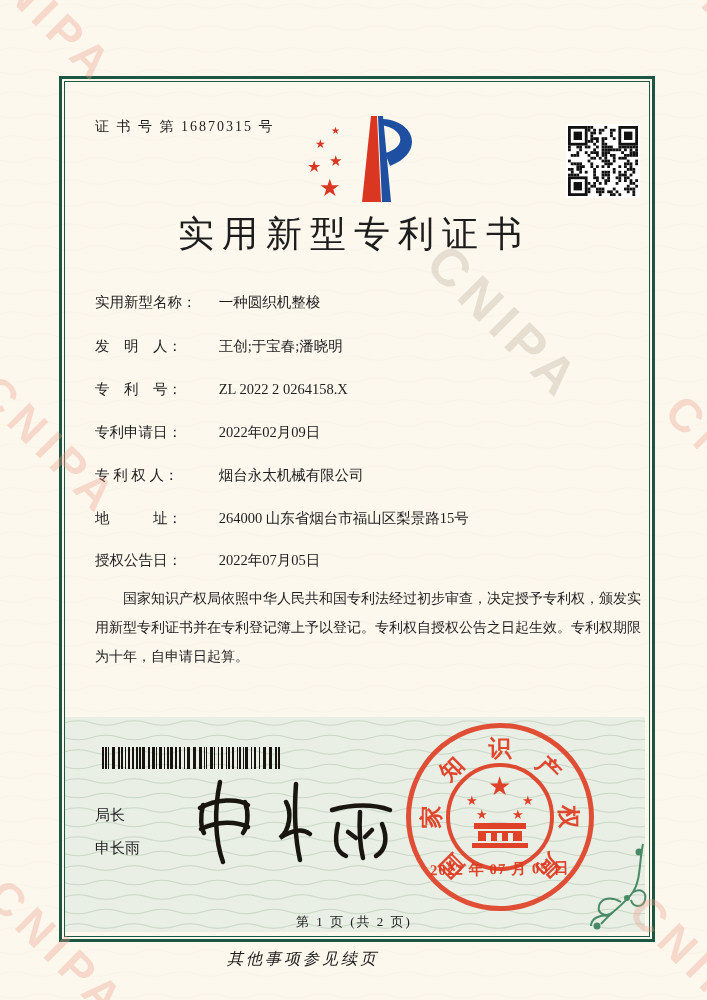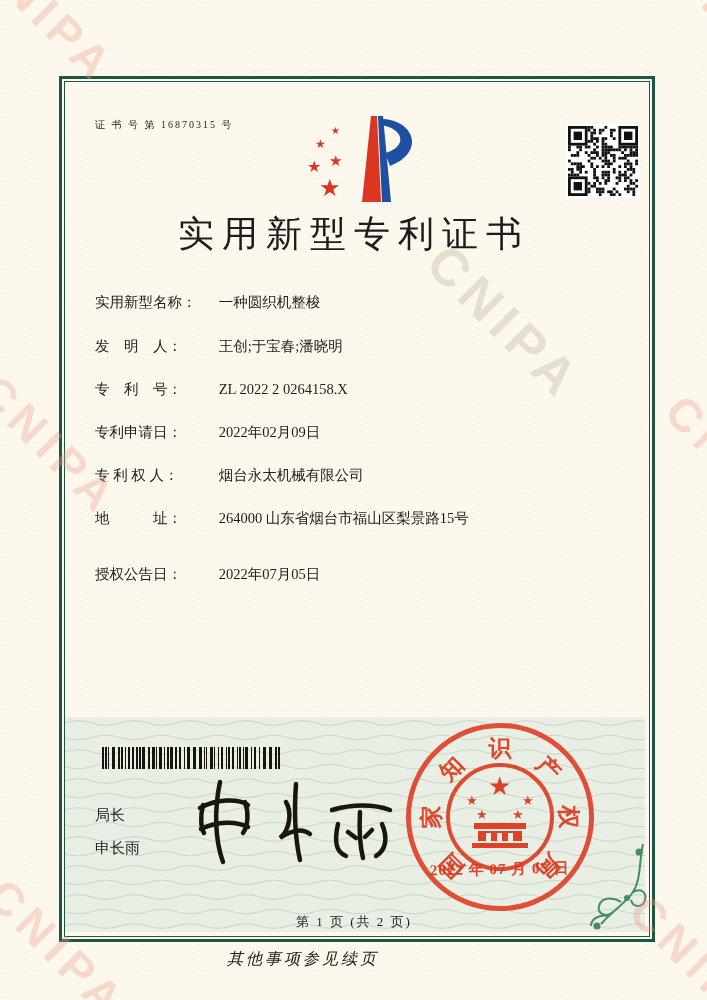--- a/index.html
+++ b/index.html
@@ -11,21 +11,21 @@
   #band{left:64px;top:717px;width:581px;height:215px;background:#e9efe5;z-index:1;overflow:hidden;}
   #band svg{position:absolute;left:0;top:0;}
   
   #frame{left:59px;top:76px;width:590px;height:860px;border:3px solid #1b5742;z-index:2;pointer-events:none;}
   #frame::after{content:"";position:absolute;inset:2px;border:1px solid #1b5742;}
   
   .wm{font-family:"Liberation Sans",sans-serif;font-weight:700;font-size:46px;letter-spacing:7px;
       transform:rotate(45deg);color:rgba(234,158,138,.34);z-index:6;pointer-events:none;white-space:nowrap;}
   .wm.gray{color:rgba(200,190,172,.45);font-size:52px;}
   
-  #cert-no{left:95px;top:118px;font-size:10px;letter-spacing:2px;z-index:3;}
+  #cert-no{left:95px;top:118px;font-size:14px;letter-spacing:2px;z-index:3;}
   #logo{left:283px;top:106px;z-index:3;}
   #qr{left:566px;top:124px;z-index:3;background:#fff;padding:2px;}
   #title{left:59px;top:210px;width:590px;text-align:center;font-size:36px;font-weight:400;
          letter-spacing:8px;z-index:3;}
   
   .row{left:95px;font-size:14.5px;z-index:3;white-space:nowrap;}
   .row .lbl{display:inline-block;min-width:120px;}
   
   #body-text{left:95px;top:584px;width:546px;font-size:14px;line-height:29px;text-align:justify;z-index:3;}
   #body-text p{margin:0;text-indent:2em;}
@@ -377,26 +377,27 @@
   <span>2022年02月09日</span>
 </div>
 <div class="row abs" style="top:466px;">
   <span class="lbl">专 利 权 人：</span>
   <span>烟台永太机械有限公司</span>
 </div>
 <div class="row abs" style="top:509px;">
   <span class="lbl">地　　　址：</span>
   <span>264000 山东省烟台市福山区梨景路15号</span>
 </div>
-<div class="row abs" style="top:565px;">
+<div class="row abs" style="top:551px;">
   <span class="lbl">授权公告日：</span>
   <span>2022年07月05日</span>
 </div>
 
 <div id="body-text" class="abs">
+  <p>国家知识产权局依照中华人民共和国专利法经过初步审查，决定授予专利权，颁发实用新型专利证书并在专利登记簿上予以登记。专利权自授权公告之日起生效。专利权期限为十年，自申请日起算。</p>
 </div>
 
 <svg id="barcode" class="abs" width="186" height="22">
     <rect x="2" y="0" width="2" height="22" fill="#17130e"></rect>
     <rect x="5" y="0" width="2" height="22" fill="#17130e"></rect>
     <rect x="8" y="0" width="1" height="22" fill="#17130e"></rect>
     <rect x="12" y="0" width="3" height="22" fill="#17130e"></rect>
     <rect x="18" y="0" width="2" height="22" fill="#17130e"></rect>
     <rect x="21" y="0" width="2" height="22" fill="#17130e"></rect>
     <rect x="25" y="0" width="1" height="22" fill="#17130e"></rect>

